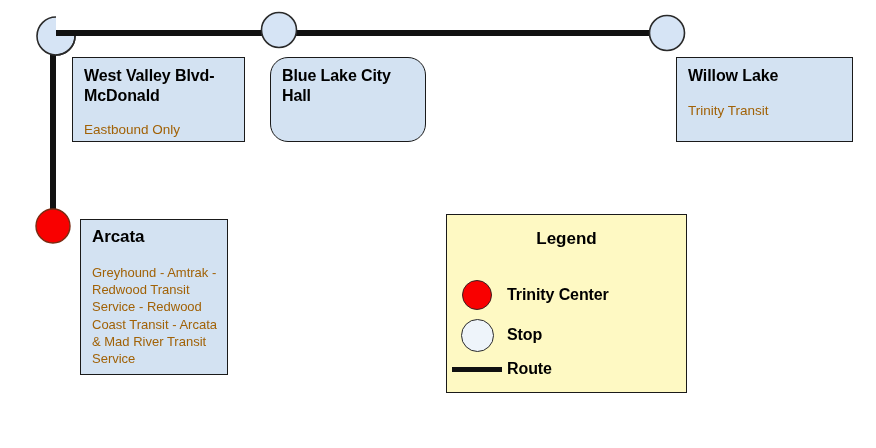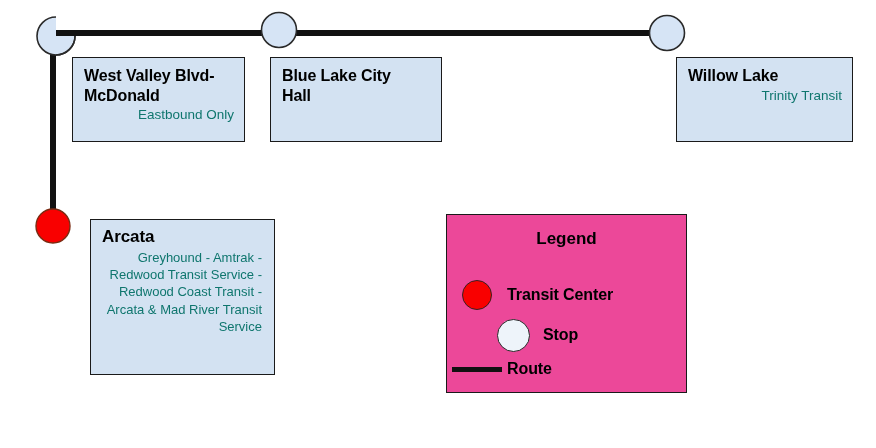--- a/index.html
+++ b/index.html
@@ -20,40 +20,39 @@
     left: 0;
     top: 0;
     width: 876px;
     height: 448px;
   }
   .info-box {
     position: absolute;
     box-sizing: border-box;
     background: #d3e2f2;
     border: 1px solid #1a1a1a;
-    padding: 8px 10px 8px 11px;
+    padding: 8px 16px 8px 11px;
   }
   .box-title {
     font-weight: bold;
     font-size: 16px;
     color: #000000;
     line-height: 1.22;
     letter-spacing: -0.1px;
   }
   .box-sub {
     font-size: 13.5px;
-    color: #0f766e;
+    color: #a16207;
     line-height: 1.28;
-    margin-top: 1px;
-    text-align: right;
+    margin-top: 16px;
   }
   #legend-box {
     position: absolute;
     box-sizing: border-box;
-    background: #ec4899;
+    background: #fef9c3;
     border: 1px solid #1a1a1a;
   }
   .legend-title {
     text-align: center;
     font-weight: bold;
     font-size: 17px;
     color: #000000;
     margin-top: 14px;
   }
   .legend-row {
@@ -119,47 +118,47 @@
     <circle cx="667" cy="33" r="17.5" fill="#d6e4f5" stroke="#2a2a2a" stroke-width="1.6"></circle>
 
     <circle cx="53" cy="226" r="17" fill="#f90000" stroke="#7a2b12" stroke-width="1.4"></circle>
   </svg>
 
   <div class="info-box" style="left:72px; top:57px; width:173px; height:85px;">
     <div class="box-title">West Valley Blvd-McDonald</div>
     <div class="box-sub">Eastbound Only</div>
   </div>
 
-  <div class="info-box" style="left:270px; top:57px; width:172px; height:85px;">
+  <div class="info-box" style="left:270px; top:57px; width:156px; height:85px;border-radius:18px;">
     <div class="box-title" style="max-width:140px;">Blue Lake City Hall</div>
     <div class="box-sub"></div>
   </div>
 
   <div class="info-box" style="left:676px; top:57px; width:177px; height:85px;">
     <div class="box-title">Willow Lake</div>
     <div class="box-sub">Trinity Transit</div>
   </div>
 
-  <div class="info-box" style="left:90px; top:219px; width:185px; height:156px; padding:7px 9px 7px 11px;">
+  <div class="info-box" style="left:80px; top:219px; width:148px; height:156px; padding:7px 9px 7px 11px;">
     <div class="box-title" style="font-size:17px;">Arcata</div>
     <div class="box-sub" style="font-size:13px; line-height:1.33; max-width:160px;">Greyhound - Amtrak - Redwood Transit Service - Redwood Coast Transit - Arcata &amp; Mad River Transit Service</div>
   </div>
 
   <div id="legend-box" style="left:446px; top:214px; width:241px; height:179px;">
 
     <div class="legend-title">Legend</div>
 
     <div class="legend-row" style="left:0px; top:62px; width:241px; height:36px;">
       <span class="swatch-wrap">
         <span class="dot-red"></span>
       </span>
-      <span class="legend-label">Transit Center</span>
+      <span class="legend-label">Trinity Center</span>
     </div>
 
-    <div class="legend-row" style="left:0px; top:102px; width:241px; height:36px;padding-left:36px;">
+    <div class="legend-row" style="left:0px; top:102px; width:241px; height:36px;">
       <span class="swatch-wrap">
         <span class="dot-open"></span>
       </span>
       <span class="legend-label">Stop</span>
     </div>
 
     <div class="legend-row" style="left:0px; top:138px; width:241px; height:32px;text-align:center;">
       <span class="swatch-wrap">
         <span class="line-swatch"></span>
       </span>

